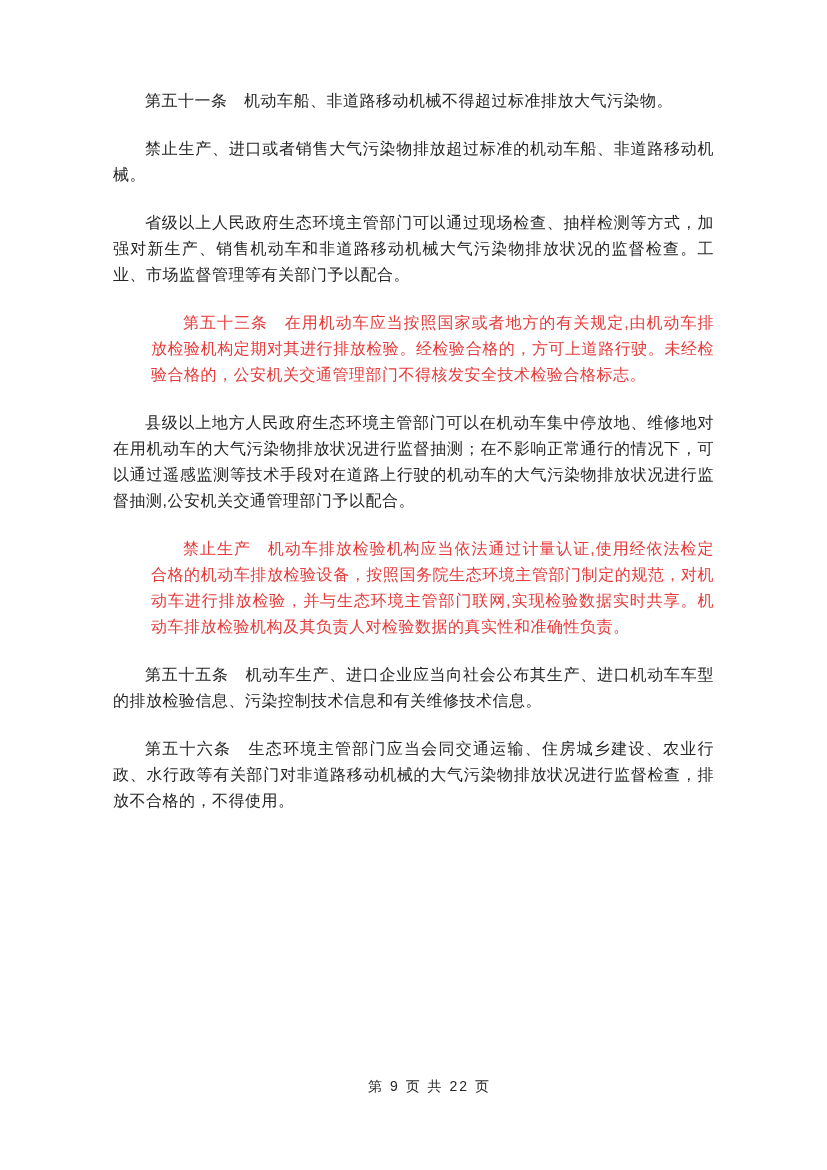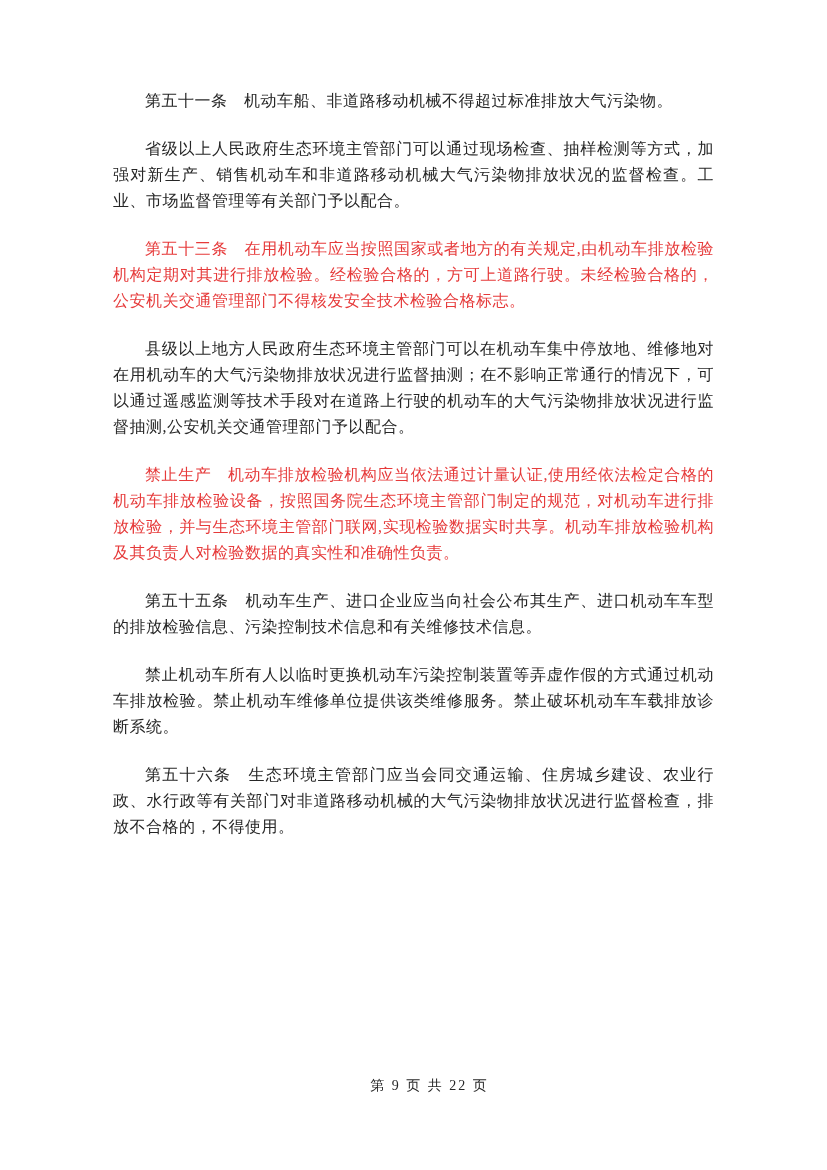--- a/index.html
+++ b/index.html
@@ -7,62 +7,63 @@
     padding: 0;
     background: #ffffff;
   }
   .page {
     position: relative;
     width: 827px;
     height: 1170px;
     margin: 0 auto;
     background: var(--page-bg, #ffffff);
     overflow: hidden;
-    font-family: Liberation Serif, serif;
+    font-family: Liberation Sans, sans-serif;
   }
   .content {
     position: absolute;
     top: 88px;
     left: 113px;
     width: 601px;
     color: var(--text-color, #262626);
     font-size: 16px;
     line-height: 26px;
     text-align: justify;
   }
   .para {
     margin: 0 0 22px 0;
     text-indent: 2em;
     letter-spacing: 0.5px;
   }
   .para.red {
     color: var(--red-color, #e63a3a);
+    margin-left: 38px;
   }
   .footer {
     position: absolute;
     left: 16px;
     width: 827px;
     top: 1076px;
     text-align: center;
     color: var(--text-color, #262626);
     font-size: 14px;
     line-height: 20px;
     letter-spacing: 2px;
   }
 </style>
 </head>
 <body>
 
 <div class="page">
   <div class="content">
     <p class="para">第五十一条　机动车船、非道路移动机械不得超过标准排放大气污染物。</p>
+    <p class="para">禁止生产、进口或者销售大气污染物排放超过标准的机动车船、非道路移动机械。</p>
     <p class="para">省级以上人民政府生态环境主管部门可以通过现场检查、抽样检测等方式，加强对新生产、销售机动车和非道路移动机械大气污染物排放状况的监督检查。工业、市场监督管理等有关部门予以配合。</p>
     <p class="para red">第五十三条　在用机动车应当按照国家或者地方的有关规定,由机动车排放检验机构定期对其进行排放检验。经检验合格的，方可上道路行驶。未经检验合格的，公安机关交通管理部门不得核发安全技术检验合格标志。</p>
     <p class="para">县级以上地方人民政府生态环境主管部门可以在机动车集中停放地、维修地对在用机动车的大气污染物排放状况进行监督抽测；在不影响正常通行的情况下，可以通过遥感监测等技术手段对在道路上行驶的机动车的大气污染物排放状况进行监督抽测,公安机关交通管理部门予以配合。</p>
     <p class="para red">禁止生产　机动车排放检验机构应当依法通过计量认证,使用经依法检定合格的机动车排放检验设备，按照国务院生态环境主管部门制定的规范，对机动车进行排放检验，并与生态环境主管部门联网,实现检验数据实时共享。机动车排放检验机构及其负责人对检验数据的真实性和准确性负责。</p>
     <p class="para">第五十五条　机动车生产、进口企业应当向社会公布其生产、进口机动车车型的排放检验信息、污染控制技术信息和有关维修技术信息。</p>
-    <p class="para">禁止机动车所有人以临时更换机动车污染控制装置等弄虚作假的方式通过机动车排放检验。禁止机动车维修单位提供该类维修服务。禁止破坏机动车车载排放诊断系统。</p>
     <p class="para">第五十六条　生态环境主管部门应当会同交通运输、住房城乡建设、农业行政、水行政等有关部门对非道路移动机械的大气污染物排放状况进行监督检查，排放不合格的，不得使用。</p>
   </div>
   <div class="footer">
     <span>第 9 页 共 22 页</span>
   </div>
 </div>
 
 </body></html>

